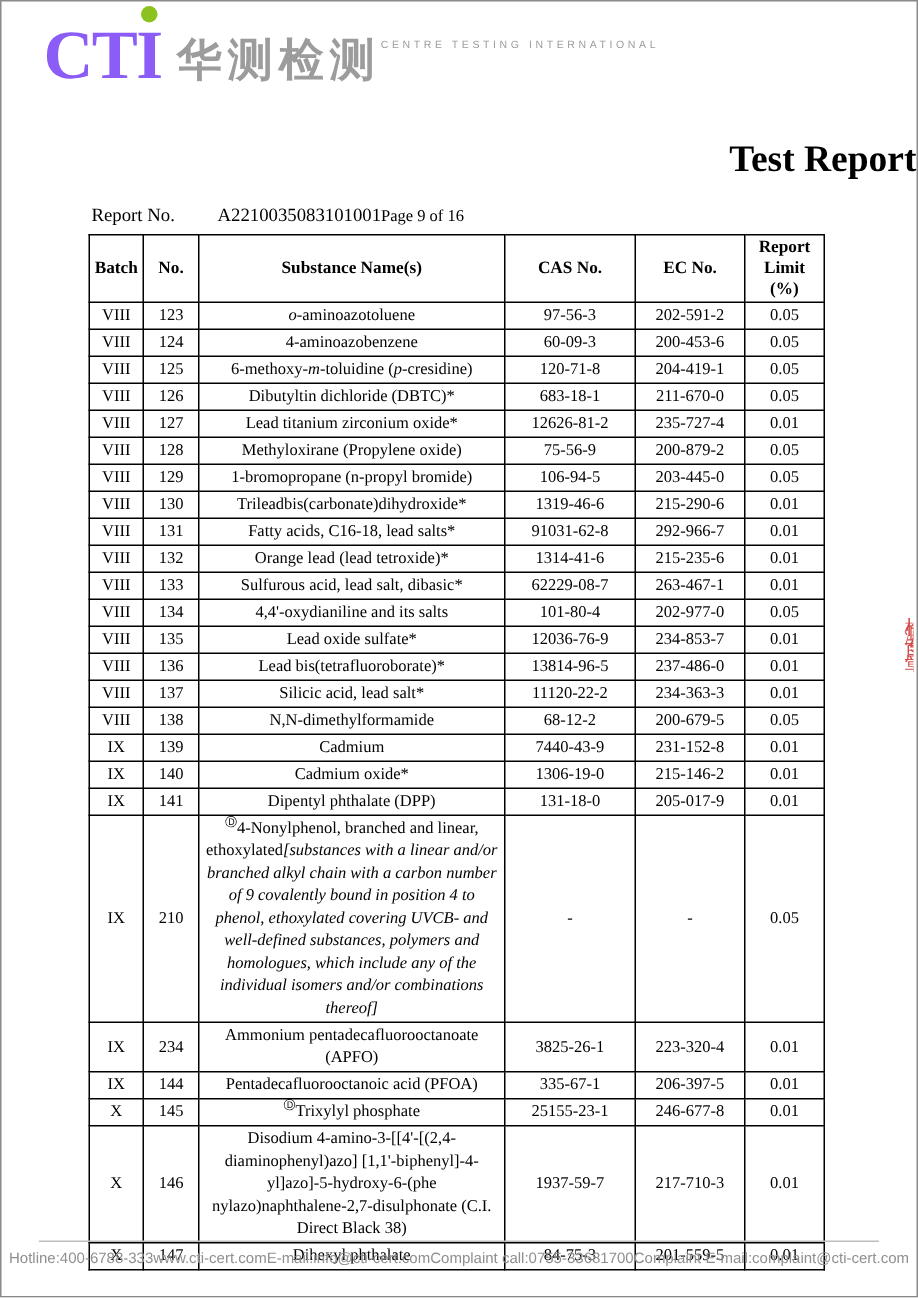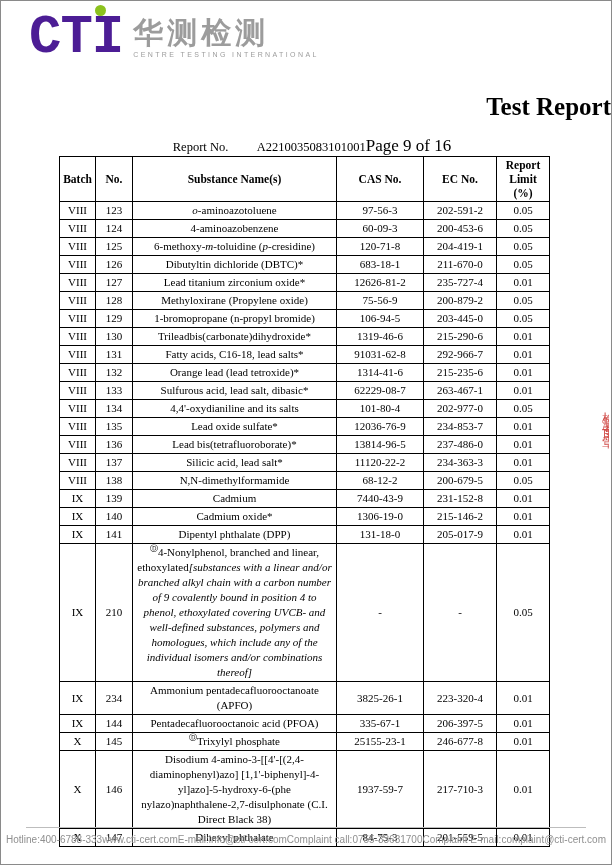--- a/index.html
+++ b/index.html
@@ -9,50 +9,50 @@
     margin:0 auto;
     background:#ffffff;
     border:1px solid #8a8a8a;
     overflow:hidden;
     font-family:"Liberation Serif","DejaVu Serif",serif;
     color:#000;
   }
   
   .logo{position:absolute;top:16px;left:28px;display:flex;align-items:flex-end;}
   .cti-text{
-    font-family:Liberation Mono, monospace;
-    font-weight:bold;font-size:54px;line-height:40px;color:#4c1d95;
+    font-family:Liberation Serif, serif;
+    font-weight:bold;font-size:46px;line-height:40px;color:#8b5cf6;
     letter-spacing:-1px;
   }
   .cti-i{position:relative;display:inline-block;}
   .cti-dot{
     position:absolute;top:-13px;left:3px;width:11px;height:11px;border-radius:50%;
     background:#8cc21e;
   }
-  .logo-cn{margin-left:10px;display:flex;flex-direction:column;}
+  .logo-cn{margin-left:10px;display:flex;flex-direction:row;}
   .logo-cn-chars{
     font-family:"DejaVu Sans","Liberation Sans",sans-serif;
     font-size:30px;line-height:32px;color:#9c9c9c;letter-spacing:4px;font-weight:bold;
   }
   .logo-tagline{
     font-family:"Liberation Sans","DejaVu Sans",sans-serif;
     font-size:7px;color:#9c9c9c;letter-spacing:2.4px;margin-top:2px;
   }
   
   .title{
     position:absolute;top:92px;left:0;width:100%;
     text-align:right;font-size:25px;font-weight:bold;
   }
   .report-line{
     position:absolute;top:135px;left:60px;right:48px;
-    display:flex;justify-content:center;align-items:baseline;
+    display:flex;justify-content:flex-start;align-items:baseline;
     font-size:12.5px;
   }
   .report-no-label{margin-right:26px;}
-  .page-label{font-size:17px;}
+  .page-label{font-size:11px;}
   
   table.report{
     position:absolute;top:155px;left:58px;
     border-collapse:collapse;table-layout:fixed;width:490px;
   }
   table.report th,table.report td{
     border:1px solid #000;
     text-align:center;vertical-align:middle;
     padding:1px 2px;
     font-size:11px;line-height:15px;

